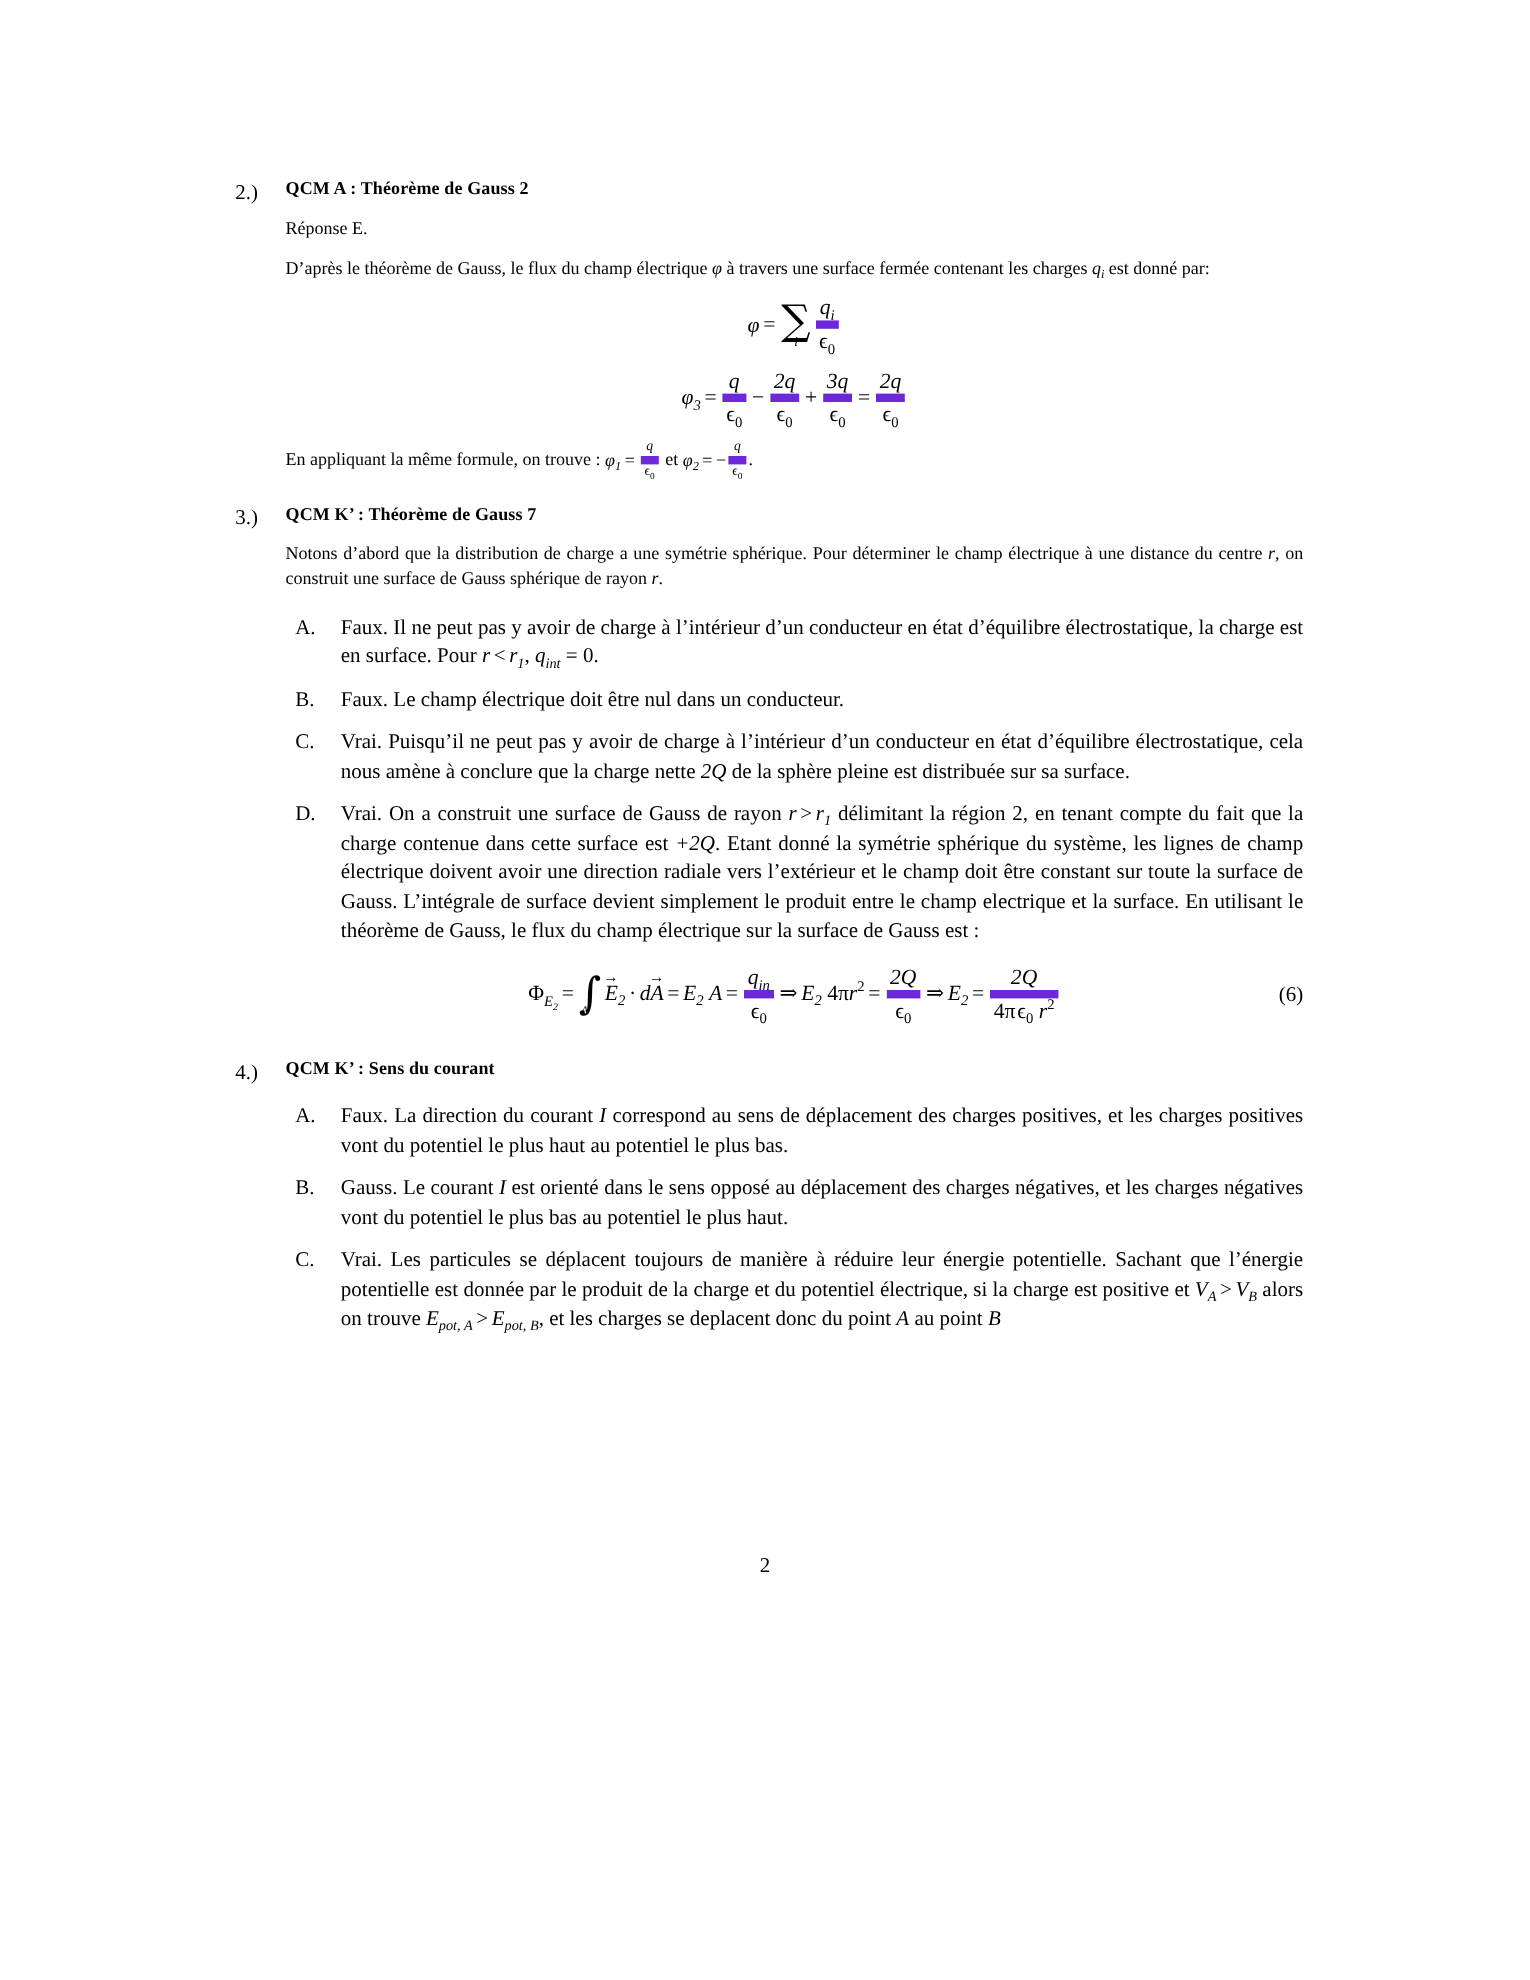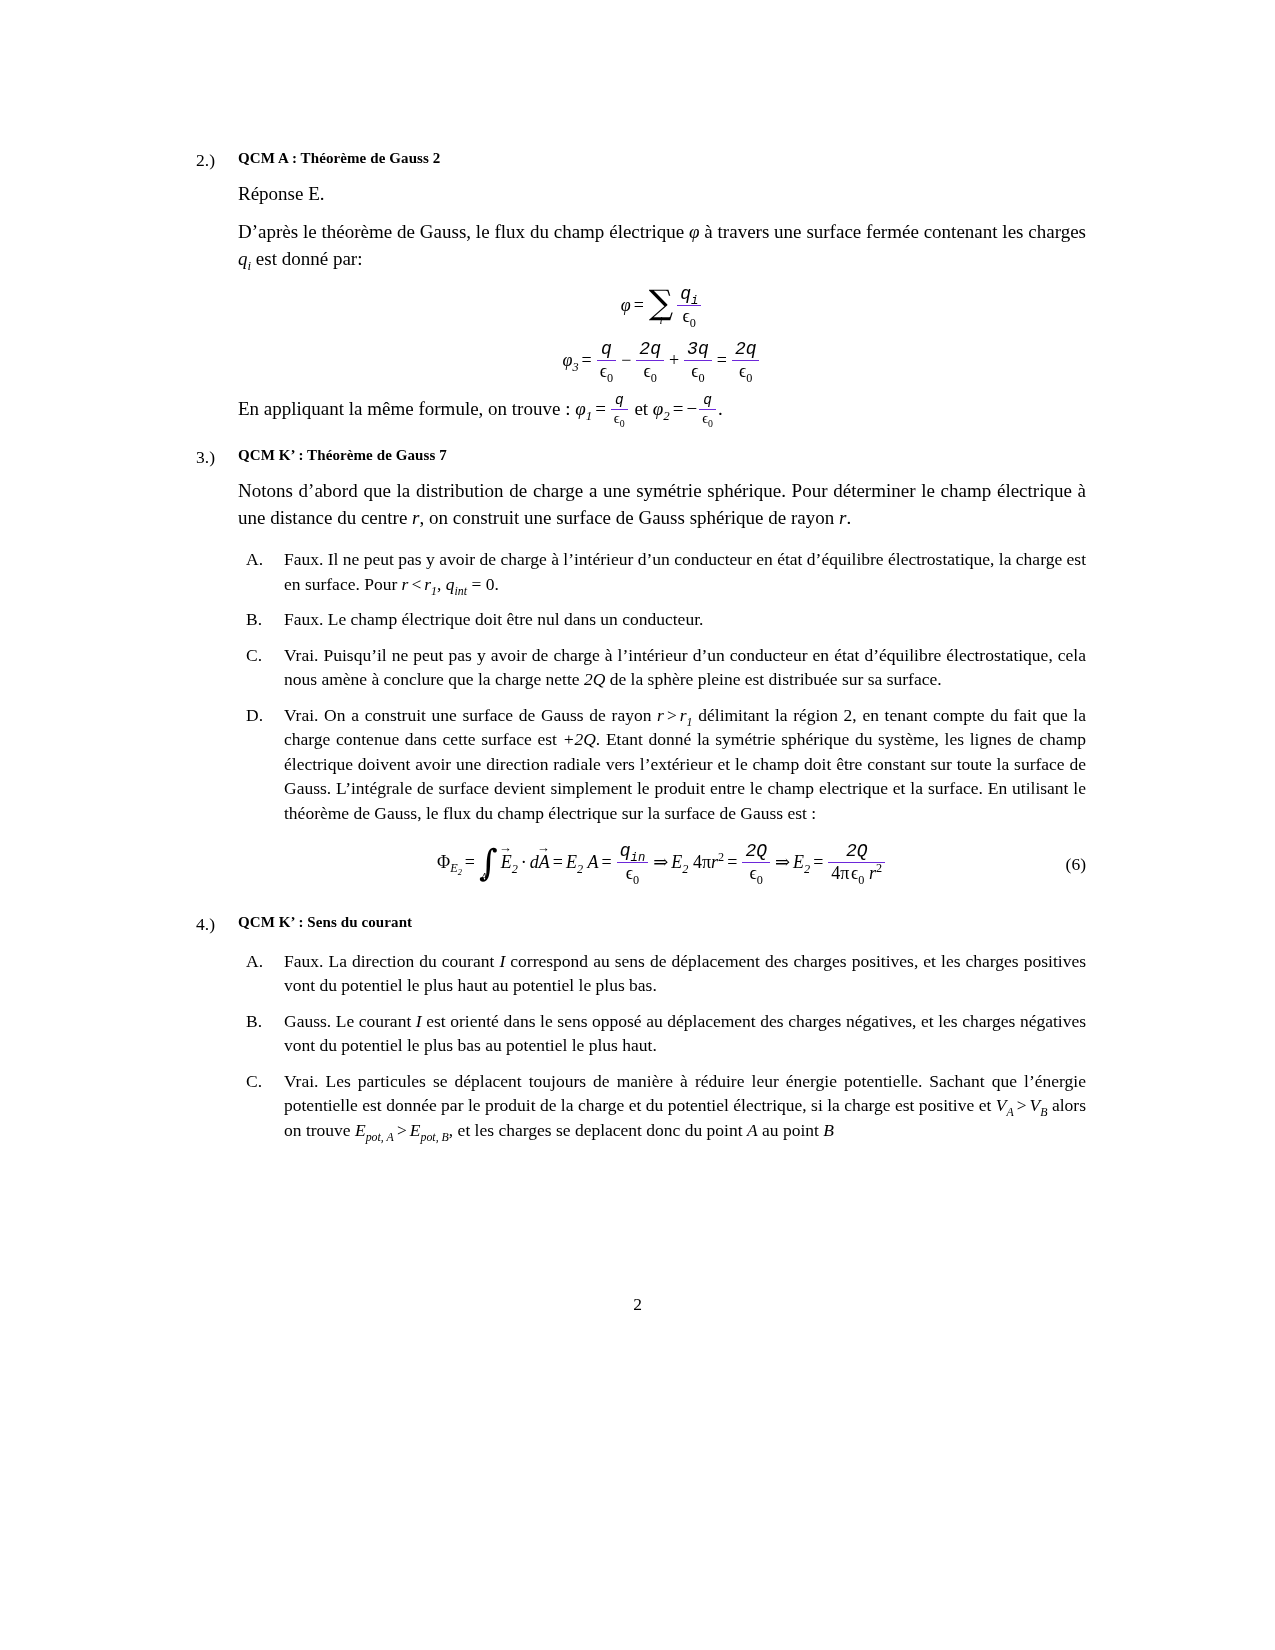--- a/index.html
+++ b/index.html
@@ -43,21 +43,21 @@
   }
   .item-title {
     font-weight: bold;
     font-size: 15px;
     line-height: 1.38;
     letter-spacing: 0.1px;
   }
 
   
   .para {
-    font-size: 19px;
+    font-size: 15px;
     line-height: 1.40;
     text-align: justify;
     margin: 12px 0 0 42px;
     hyphens: none;
   }
 
   
   .eq-display {
     margin: 14px 0 12px 42px;
     text-align: center;
@@ -116,25 +116,24 @@
     vertical-align: middle;
     text-align: center;
     line-height: 1.05;
     margin: 0 2px;
     position: relative;
     top: -0.07em;
   }
   .frac > .num {
     display: block;
     padding: 0 3px 1px 3px;
-    font-family: Liberation Mono, monospace;
   }
   .frac > .den {
     display: block;
-    border-top: 1px solid #6d28d9;
+    border-top: 7px solid #6d28d9;
     padding: 1px 3px 0 3px;
   }
   .frac.small { font-size: 0.76em; }
   .frac.big { font-size: 1em; }
 
   
   .sum-wrap {
     display: inline-block;
     vertical-align: middle;
     text-align: center;

